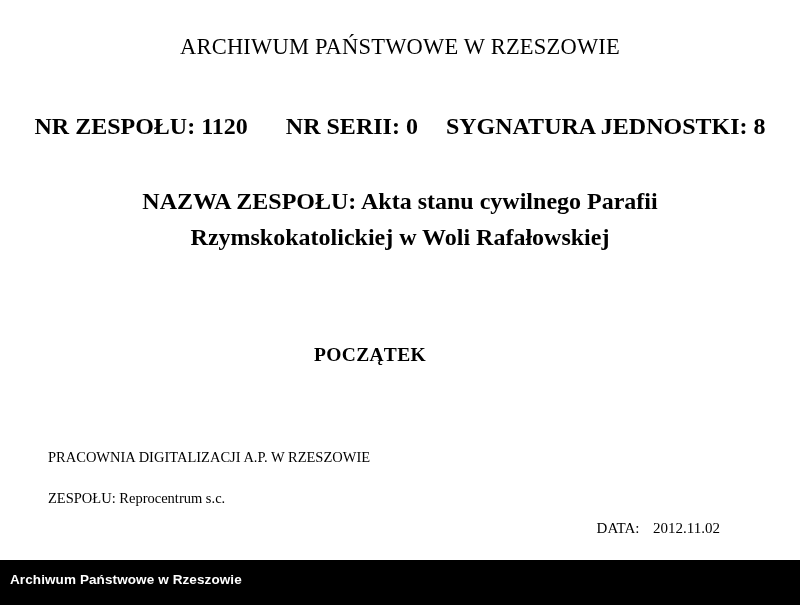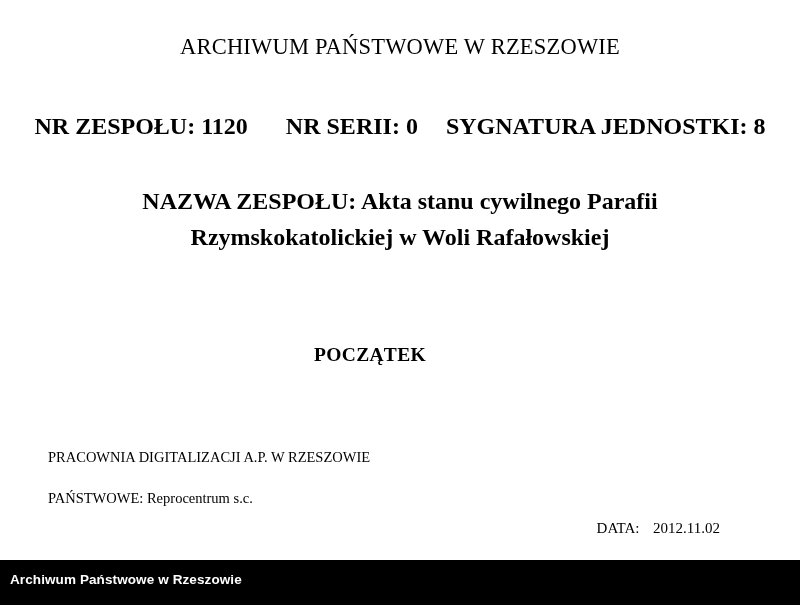--- a/index.html
+++ b/index.html
@@ -140,21 +140,21 @@
   <div class="fonds-block">
     <span class="fonds-line">NAZWA ZESPOŁU: Akta stanu cywilnego Parafii</span>
     <span class="fonds-line">Rzymskokatolickiej w Woli Rafałowskiej</span>
   </div>
 
   <div class="marker">POCZĄTEK</div>
 
   <div class="credits">
     <span class="credits-line lab">PRACOWNIA DIGITALIZACJI A.P. W RZESZOWIE</span>
     <span class="credits-line scan">
-      <span>PAŃSTWOWE:</span>
+      <span>ZESPOŁU:</span>
       <span>Reprocentrum s.c.</span>
     </span>
     <span class="credits-line date">
       <span>DATA:</span>
       <span class="date-gap"></span>
       <span>2012.11.02</span>
     </span>
   </div>
 
   <div class="footer-bar">

